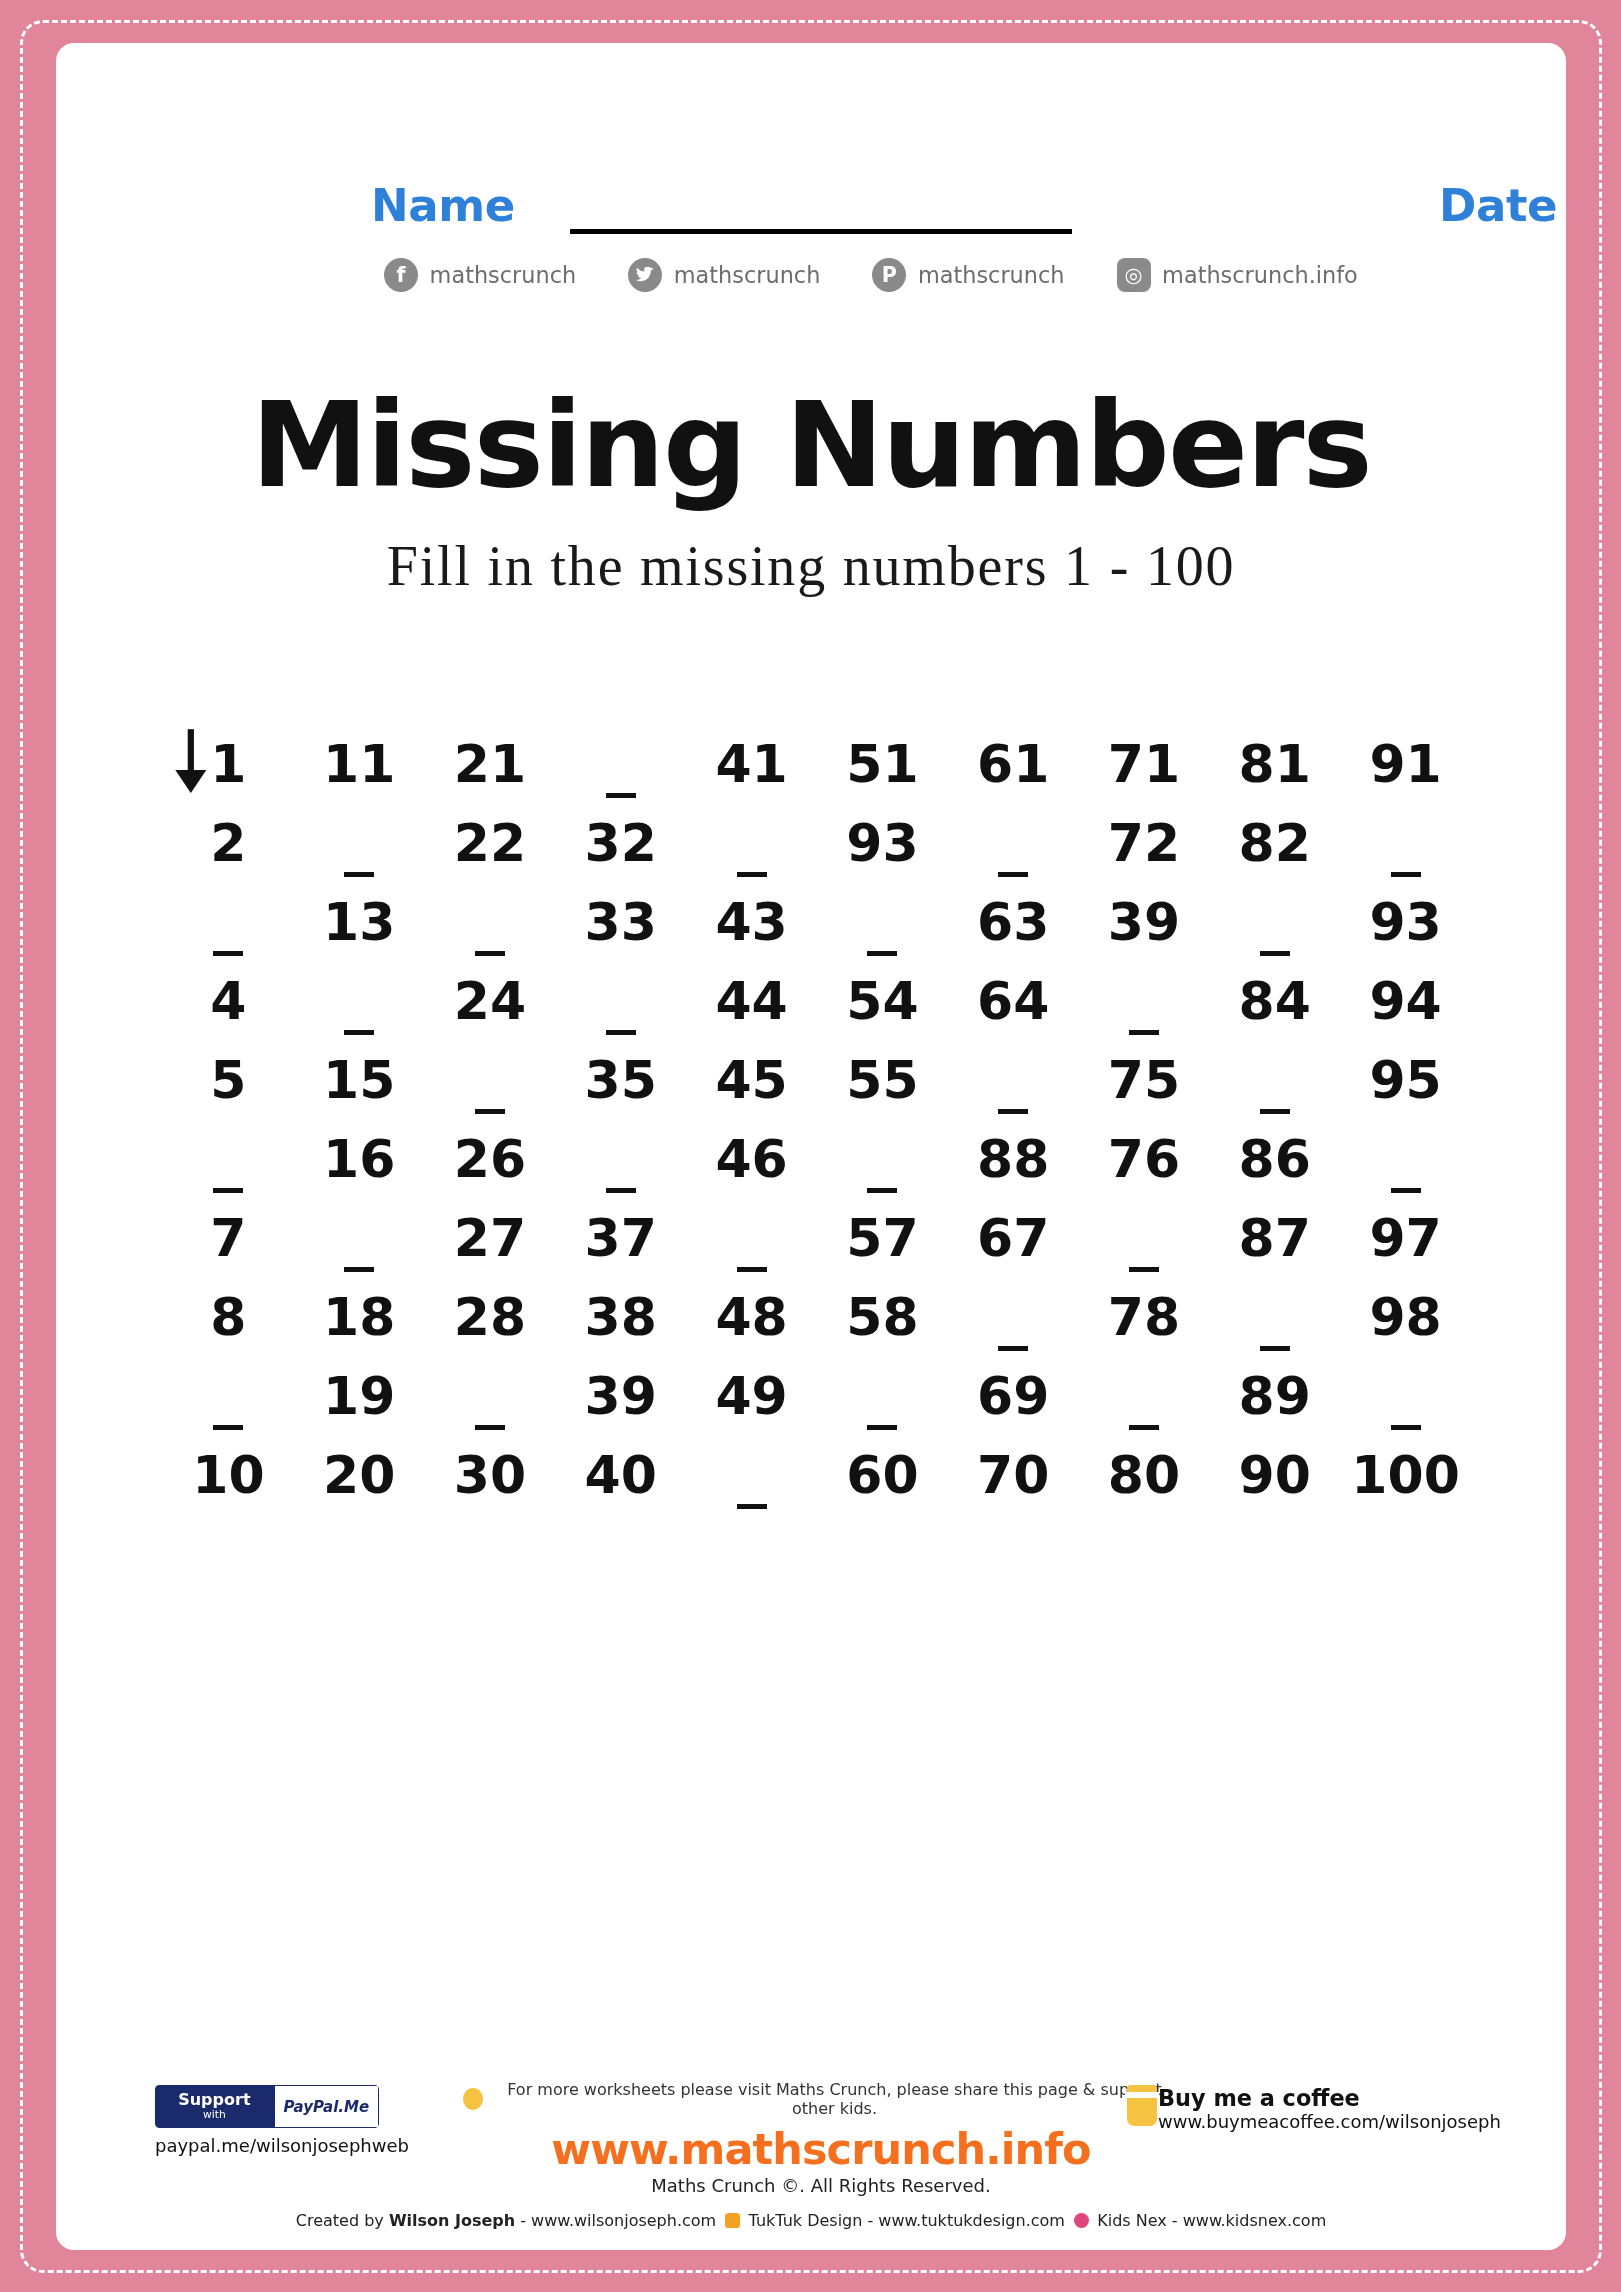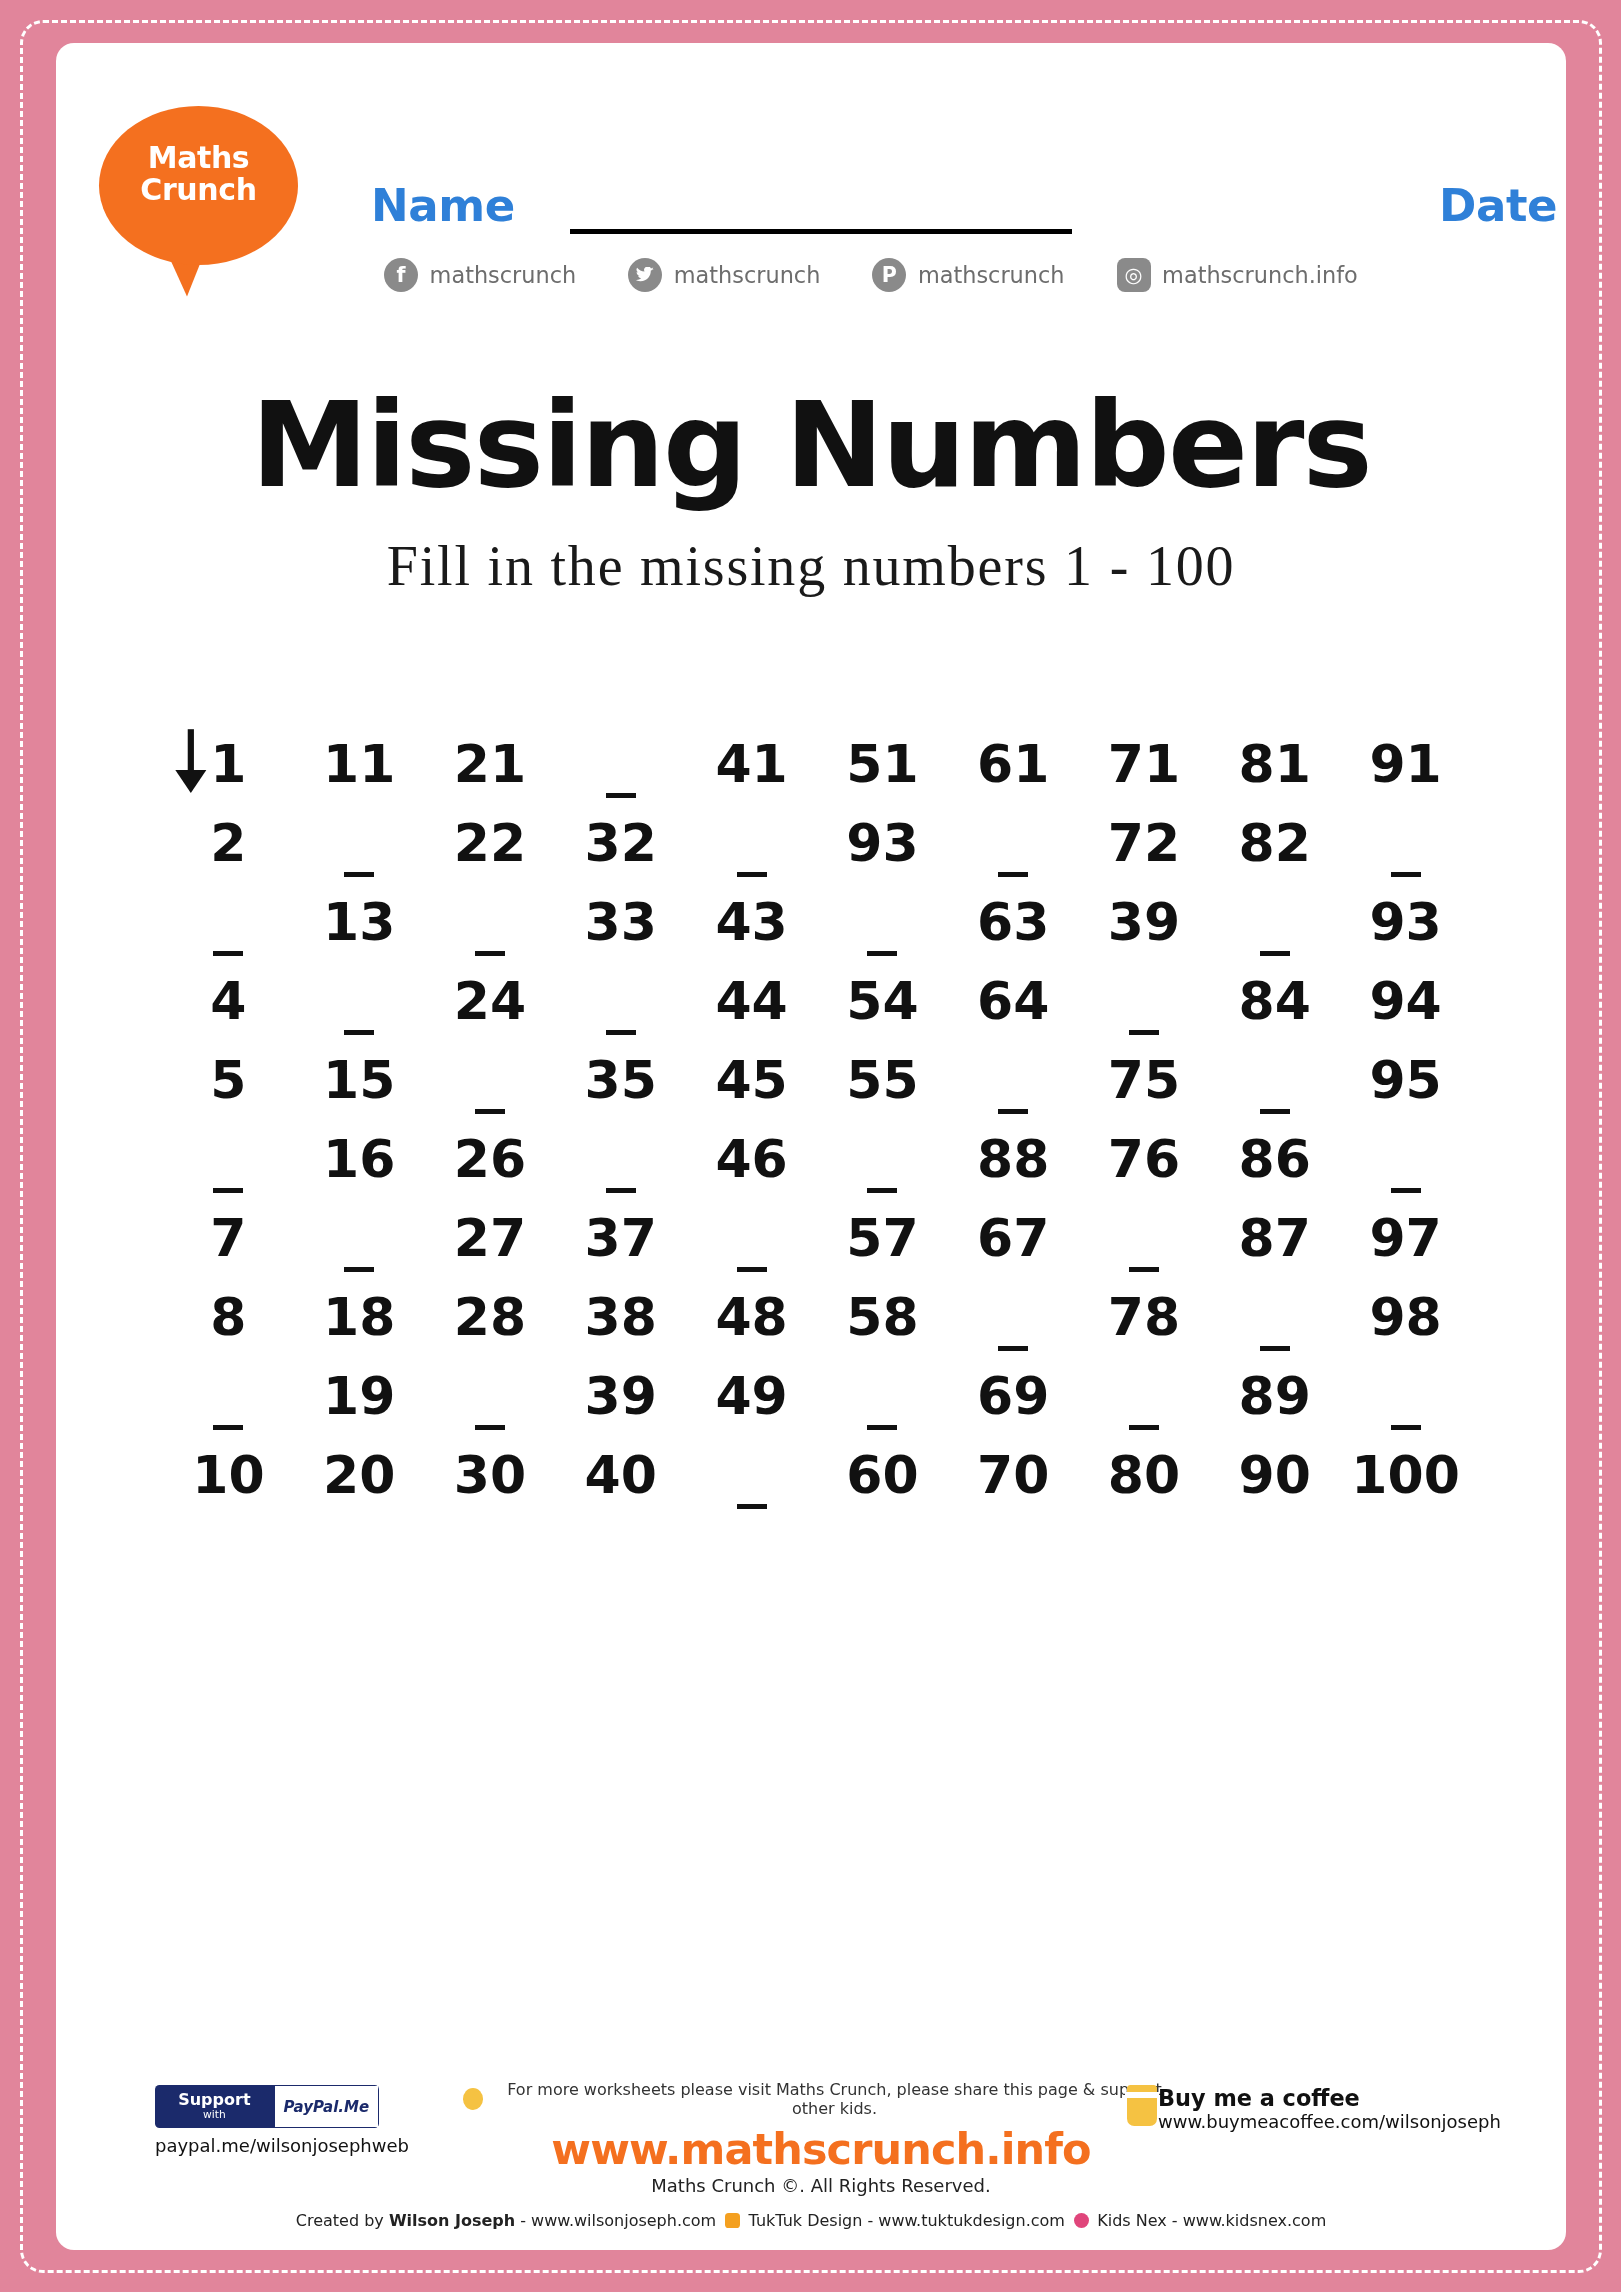--- a/index.html
+++ b/index.html
@@ -371,28 +371,20 @@
 </head>
 <body>
 
 <div class="page-frame">
   <div class="dash-frame"></div>
 
   <div class="sheet">
 
     <div class="header">
 
-      <div class="logo">
-        <div class="logo-tail"></div>
-        <div class="logo-bubble"></div>
-        <div class="logo-text">
-          <span>Maths</span>
-          <span class="l2">Crunch</span>
-        </div>
-      </div>
 
       <div class="name-row">
         <span class="field-label name-label">Name</span>
         <span class="name-line"></span>
         <span class="field-label date-label">Date</span>
 
       </div>
 
       <div class="socials">
         <div class="social">

